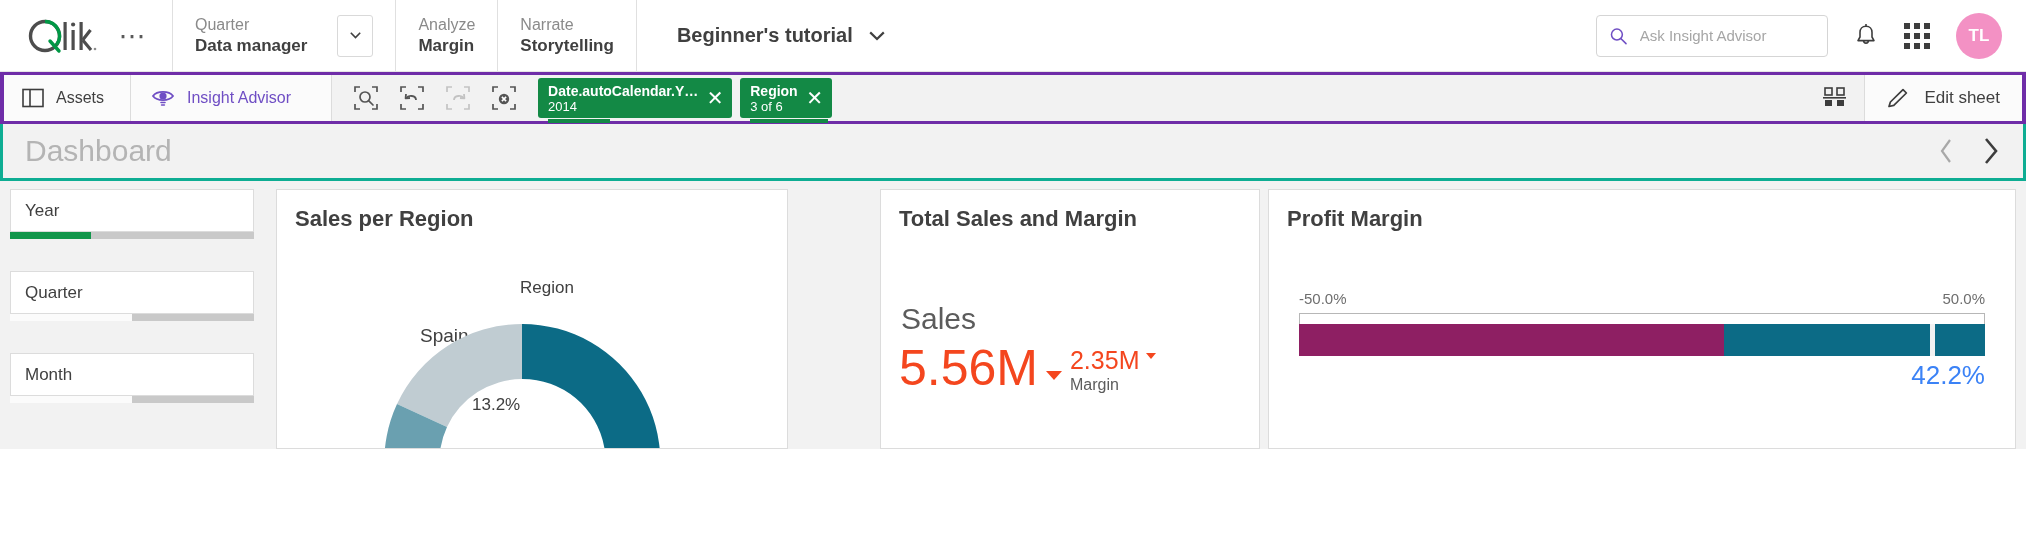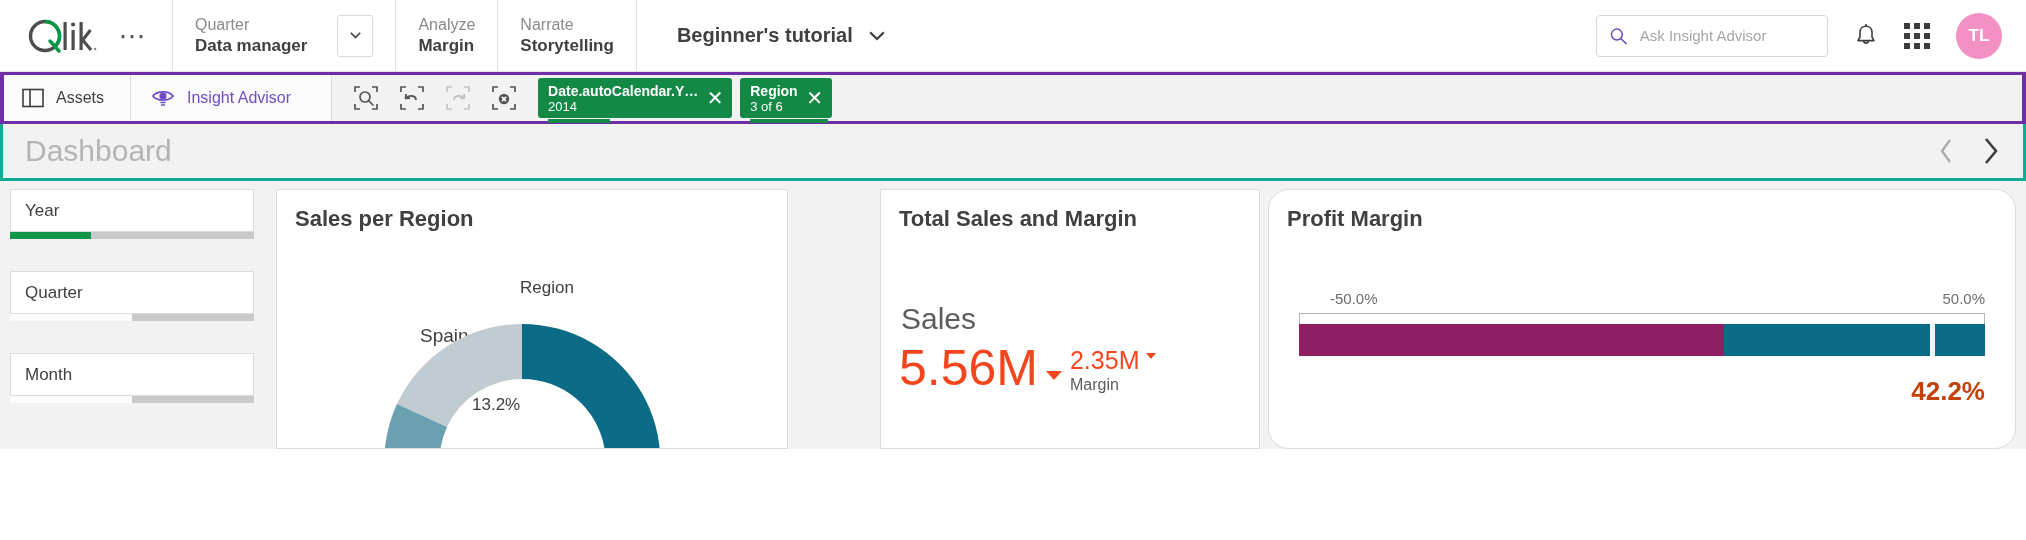--- a/index.html
+++ b/index.html
@@ -229,21 +229,21 @@
     overflow: hidden;
   }
   .obj-title {
     font-size: 22px;
     font-weight: bold;
     color: #404040;
     padding: 16px 0 0 18px;
   }
   .chart-obj { flex: 0 0 512px; }
   .kpi-obj { flex: 0 0 380px; }
-  .gauge-obj { flex: 1 1 auto; margin-right: 10px; border-radius: 21px; }
+  .gauge-obj { flex: 1 1 auto; margin-right: 10px; }
   .gap-col { flex: 0 0 76px; }
 
   
   .donut-wrap { position: relative; height: 100%; }
   .donut-legend-title {
     position: absolute; left: 243px; top: 46px;
     font-size: 17px; color: #404040;
   }
   .donut-label-spain {
     position: absolute; left: 143px; top: 93px;
@@ -276,40 +276,39 @@
     width: 0; height: 0;
     border-left: 5px solid transparent;
     border-right: 5px solid transparent;
     border-top: 6px solid #f4461e;
     margin-bottom: 8px;
   }
   .kpi-sec-lbl { font-size: 16px; color: #5c5c5c; margin-top: 2px; }
 
   
   .gauge-inner { padding: 58px 30px 0 30px; }
-  .gauge-labels { display: flex; justify-content: space-between; font-size: 15px; color: #6e6e6e; margin-left: 31px; }
+  .gauge-labels { display: flex; justify-content: space-between; font-size: 15px; color: #6e6e6e; }
   .gauge-axis {
     height: 11px;
     border-left: 1px solid #b7b7b7;
     border-right: 1px solid #b7b7b7;
     border-top: 1px solid #b7b7b7;
     margin-top: 6px;
   }
   .gauge-bar { height: 32px; display: flex; position: relative; }
   .gauge-seg1 { background: #8e1f63; }
   .gauge-seg2 { background: #0c6b86; flex: 1 1 auto; }
   .gauge-marker {
     position: absolute; top: 0; bottom: 0;
     width: 5px; background: #f2f2f2;
   }
   .gauge-value {
     text-align: right;
-    font-size: 26px; color: #c2410c;
-    padding-top: 20px;
-    font-weight: bold;
+    font-size: 26px; color: #3b82f6;
+    padding-top: 4px;
   }
 </style>
 </head>
 <body>
 
 <div class="topbar">
 
   <div class="logo-zone">
     <span>
       <svg class="qlik-logo" width="72" height="36" viewBox="0 0 72 36">
@@ -466,20 +465,37 @@
         <div class="chip-texts">
           <span class="chip-title">Region</span>
           <span class="chip-sub">3 of 6</span>
         </div>
         <span class="chip-close">✕</span>
       </div>
       <div class="chip-progress" style="width:78px;"></div>
     </div>
   </div>
 
+  <div class="tb-right">
+    <span class="tb-right-icon">
+      <svg width="26" height="24" viewBox="0 0 26 24">
+        <rect x="3" y="2" width="7" height="7" fill="none" stroke="#3d3d3d" stroke-width="1.6"></rect>
+        <rect x="15" y="2" width="7" height="7" fill="none" stroke="#3d3d3d" stroke-width="1.6"></rect>
+        <rect x="3" y="14" width="7" height="6" fill="#3d3d3d"></rect>
+        <rect x="15" y="14" width="7" height="6" fill="#3d3d3d"></rect>
+        <path d="M1 11.8 H24" stroke="#3d3d3d" stroke-width="1.6"></path>
+      </svg>
+    </span>
+    <div class="edit-sheet">
+      <svg width="26" height="26" viewBox="0 0 26 26">
+        <path d="M4 21.5 L5.4 17 L18 4.6 L21.4 8 L8.8 20.4 Z" fill="none" stroke="#3d3d3d" stroke-width="1.7" stroke-linejoin="round"></path>
+      </svg>
+      <span>Edit sheet</span>
+    </div>
+  </div>
 </div>
 
 <div class="sheetbar">
   <span class="sheet-title">Dashboard</span>
   <div class="sheet-navs">
     <span class="sheet-nav">
       <svg width="16" height="26" viewBox="0 0 16 26">
         <path d="M11 2 L3 13 L11 24" fill="none" stroke="#a8a8a8" stroke-width="2.2"></path>
       </svg>
     </span>

